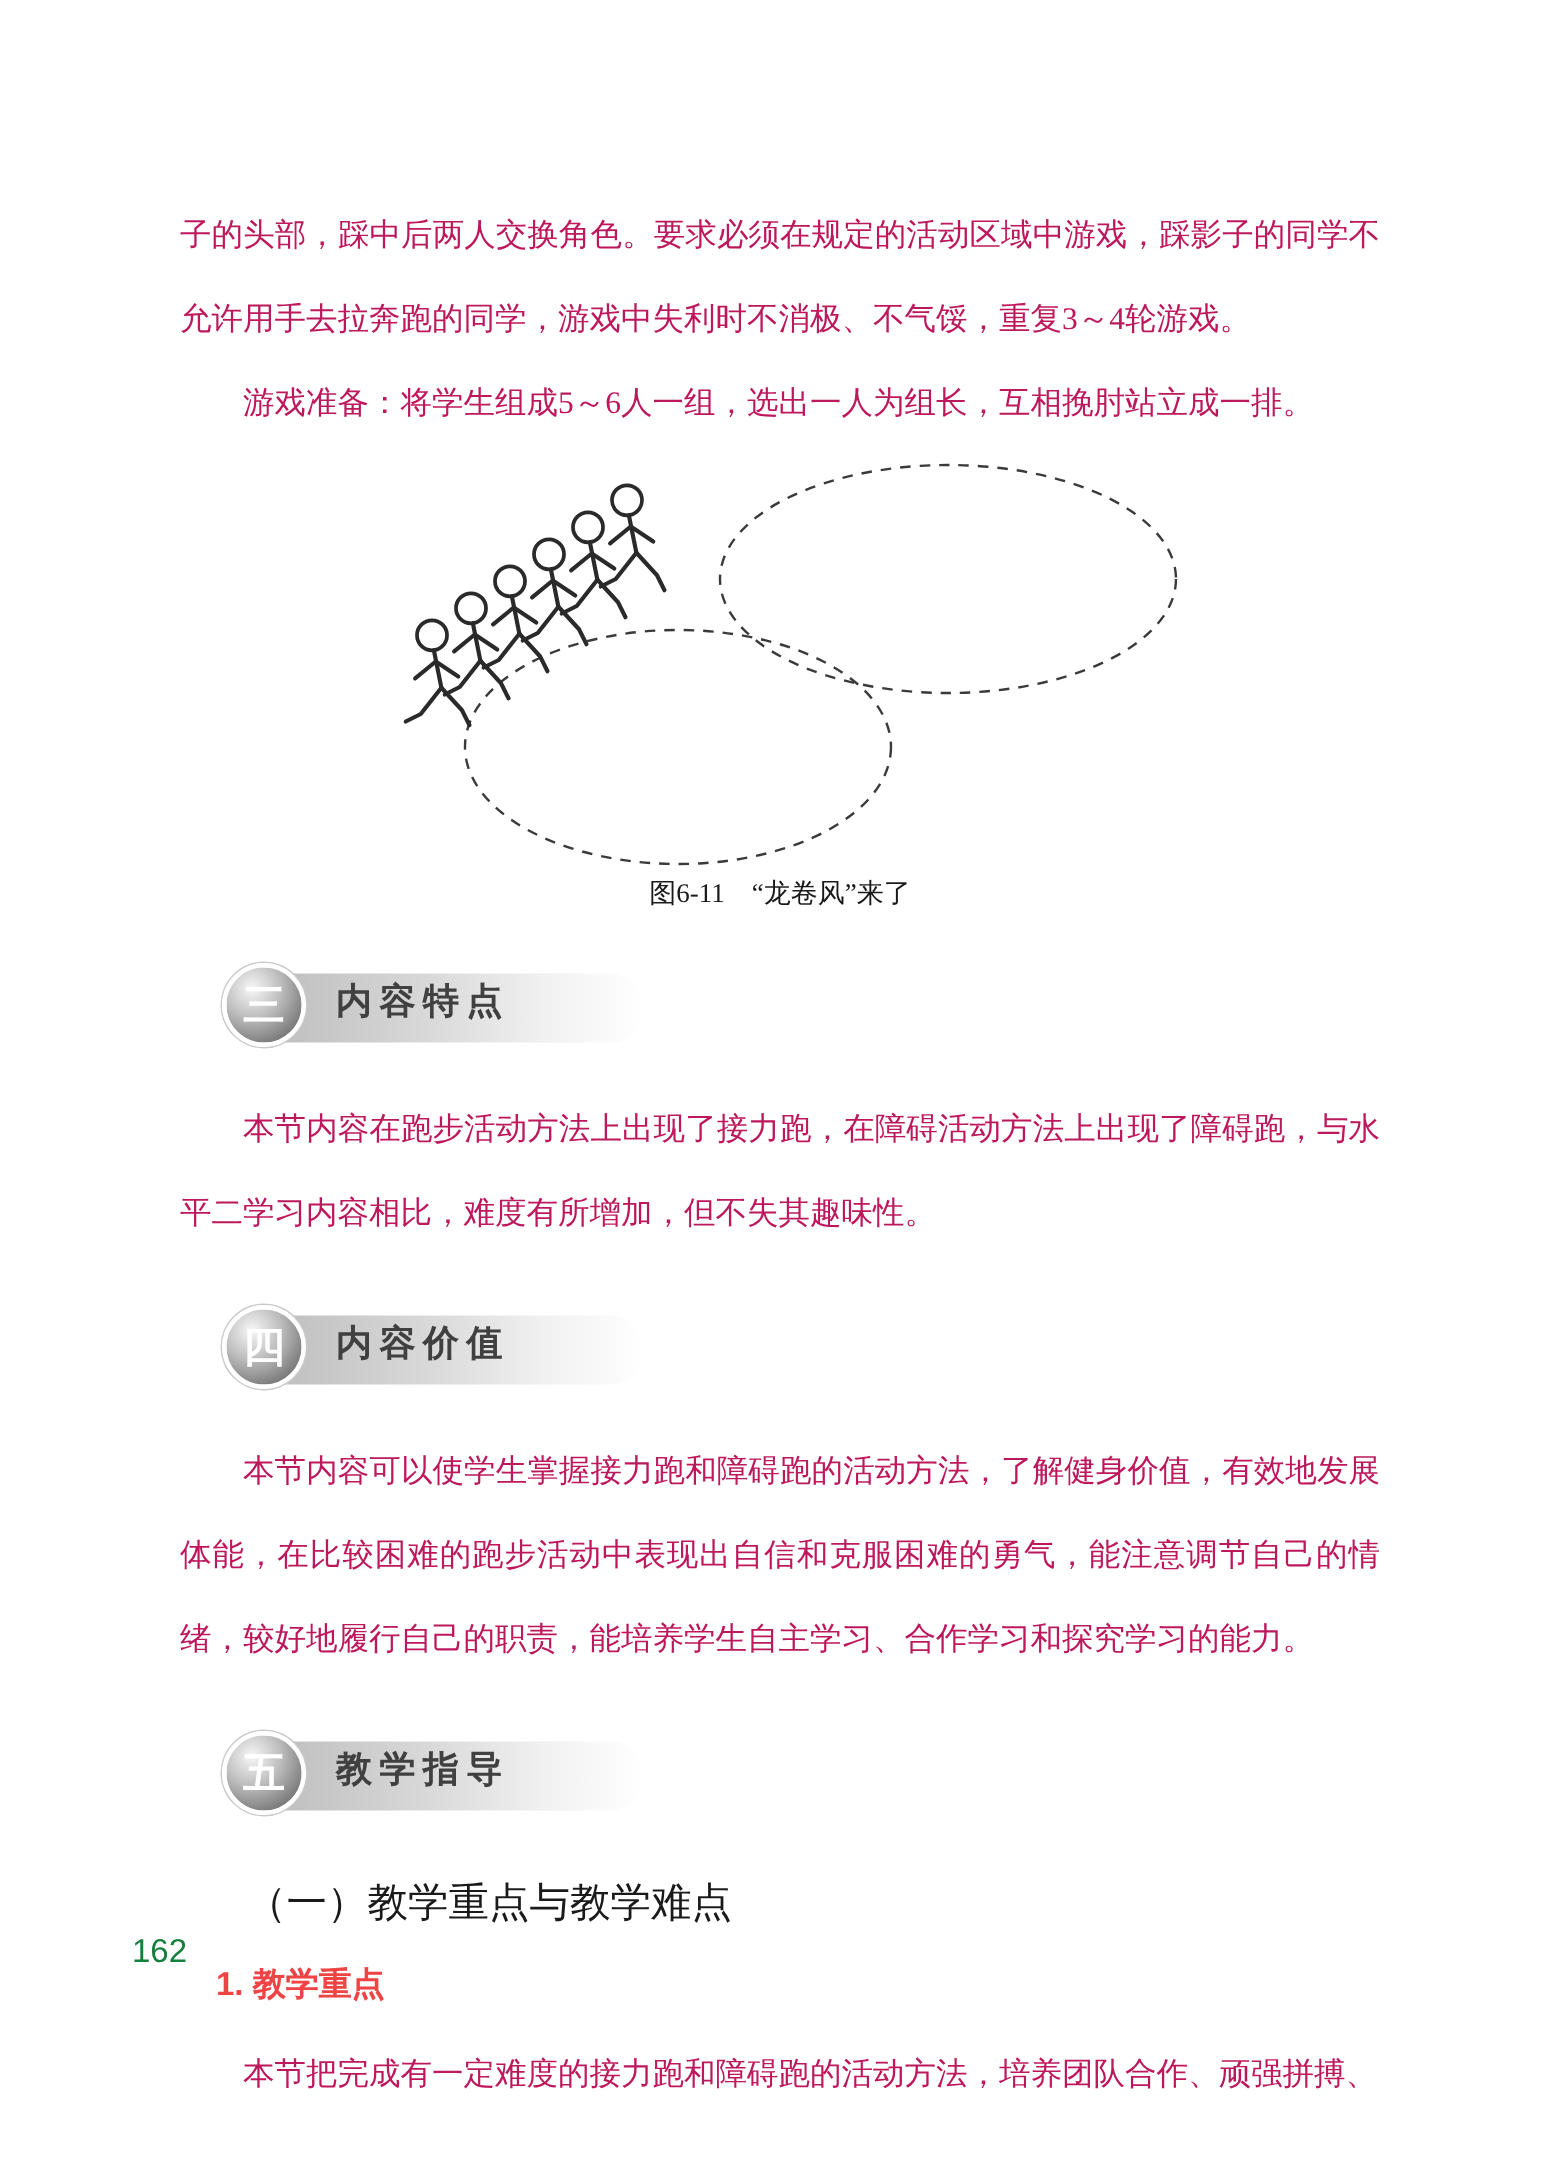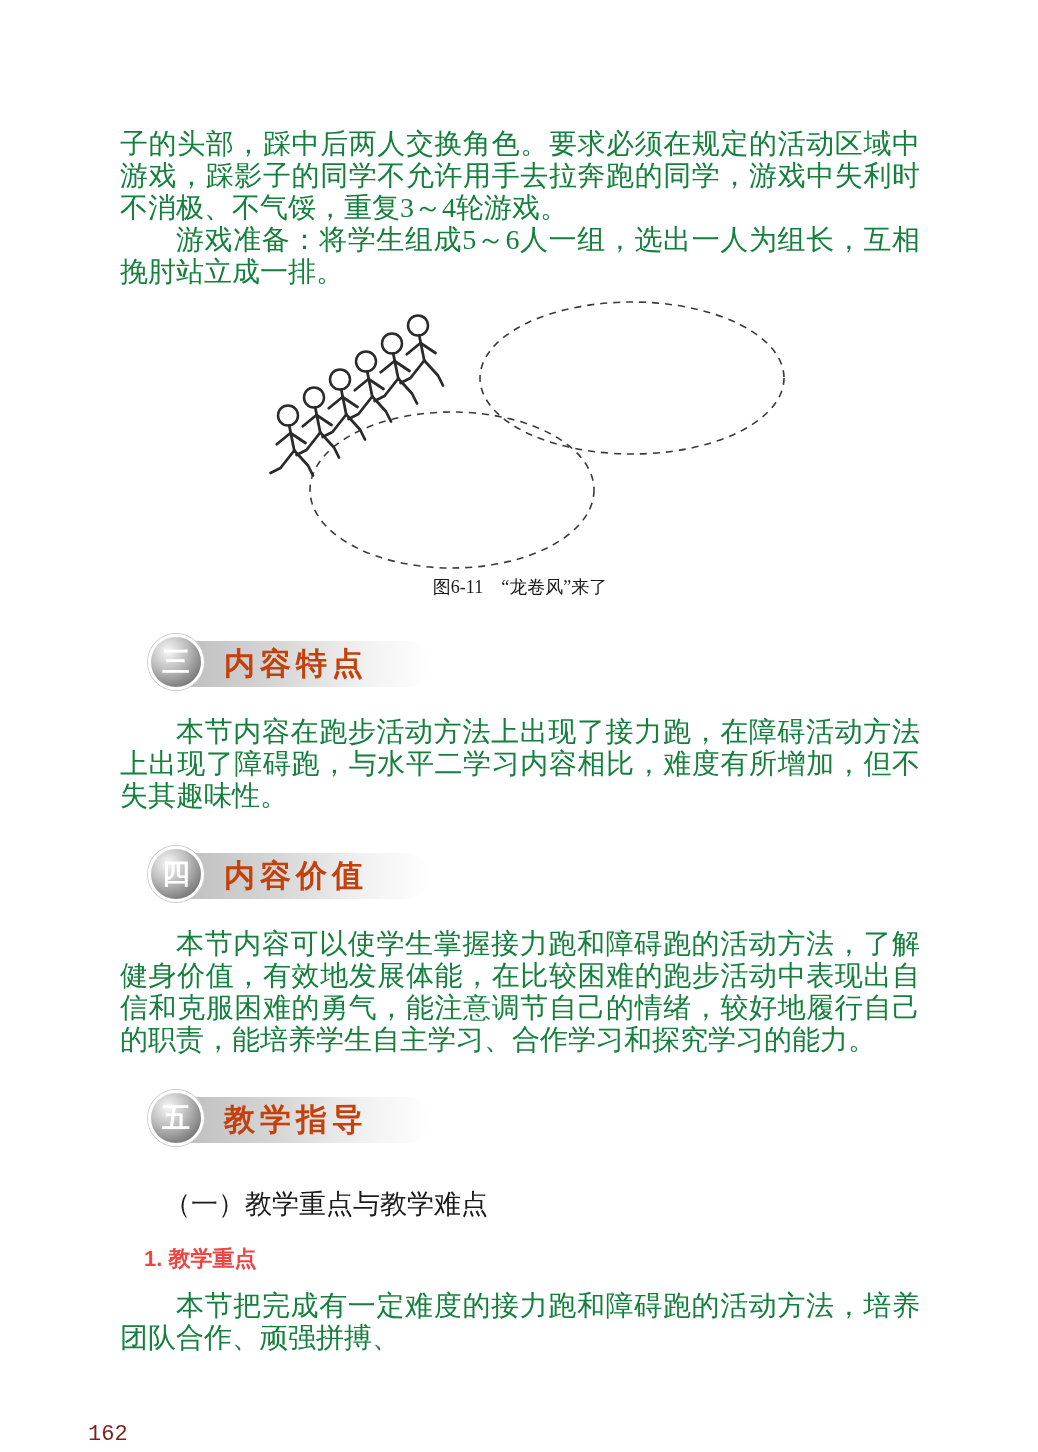--- a/index.html
+++ b/index.html
@@ -12,25 +12,25 @@
     color: #1a1a1a;
     overflow: hidden;
   }
   .content {
     position: absolute;
     left: 120px;
     top: 128px;
     width: 800px;
   }
   .para {
-    font-size: 28px;
-    line-height: 32px;
+    font-size: 21px;
+    line-height: 56px;
     text-align: justify;
     text-indent: 2em;
-    color: #15803d;
+    color: #be185d;
   }
   .para.noindent { text-indent: 0; }
   .content2-line {
     font-size: 21px;
     line-height: 40px;
     text-indent: 2em;
   }
   .content2-line .bold-part {
     font-family: "Liberation Sans", sans-serif;
     font-weight: bold;
@@ -72,46 +72,46 @@
     color: #ffffff;
     font-family: "Liberation Sans", sans-serif;
     font-weight: bold;
     font-size: 28px;
   }
   .heading-title {
     position: absolute;
     left: 76px; top: 9px;
     font-family: Liberation Sans, sans-serif;
     font-weight: bold;
-    font-size: 31px;
+    font-size: 24px;
     letter-spacing: 5px;
-    color: #c2410c;
+    color: #404040;
   }
   .sub-heading {
     font-size: 27px;
     line-height: 36px;
     margin: 36px 0 2px 44px;
     color: #1a1a1a;
     font-family: "Liberation Serif", serif;
   }
   .point-heading {
     font-family: "Liberation Sans", sans-serif;
     font-weight: bold;
     font-size: 22px;
     line-height: 30px;
     margin: 22px 0 16px 24px;
     color: #ef4444;
   }
   .page-number {
     position: absolute;
     left: 88px;
-    top: 1422px;
+    top: 1288px;
     font-size: 22px;
-    font-family: Liberation Mono, monospace;
-    color: #7f1d1d;
+    font-family: Liberation Sans, sans-serif;
+    color: #15803d;
   }
   .runner-art { stroke: #2a2a2a; stroke-width: 2.2; fill: none; stroke-linecap: round; stroke-linejoin: round; }
   .runner-head { fill: #ffffff; stroke: #2a2a2a; stroke-width: 2; }
   .dashed-ellipse { fill: none; stroke: #3a3a3a; stroke-width: 1.6; stroke-dasharray: 7 6; }
 </style>
 </head>
 <body>
 
 <div class="content">
 

